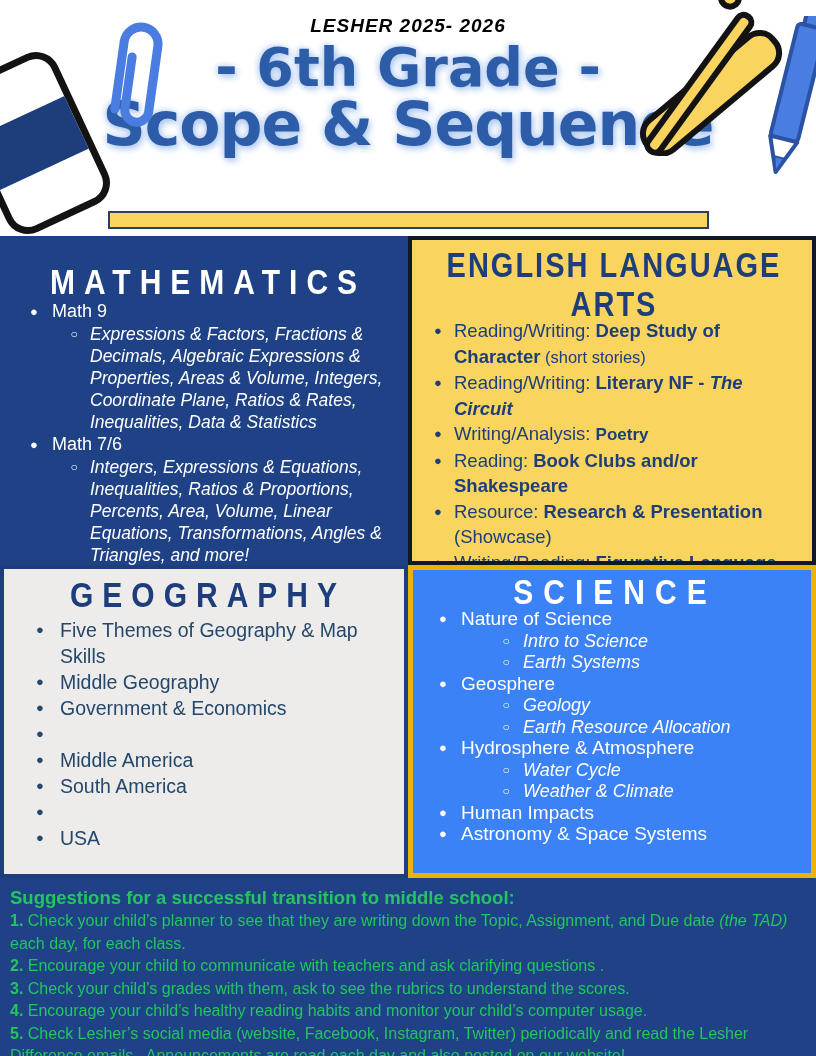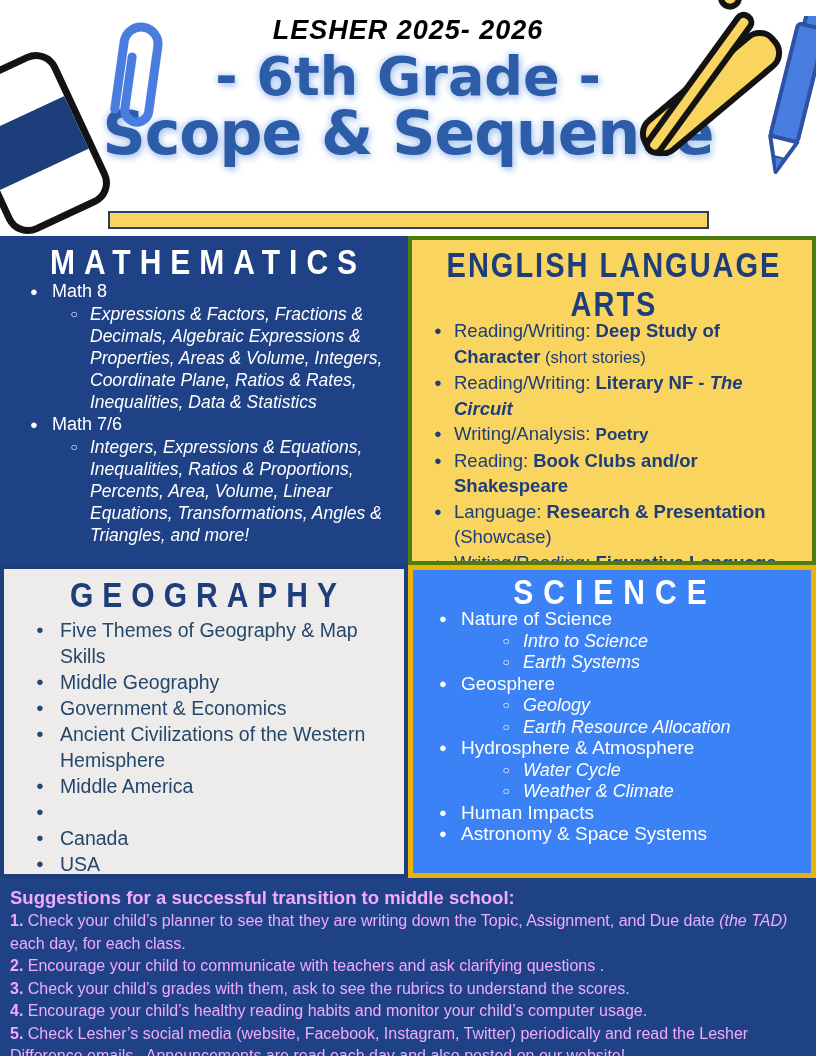--- a/index.html
+++ b/index.html
@@ -2,42 +2,42 @@
 <html><head>
 <meta charset="utf-8">
 <style>
   html,body{margin:0;padding:0;}
   .page{position:relative;width:816px;height:1056px;background:#ffffff;overflow:hidden;
         font-family:"Liberation Sans",sans-serif;}
 
   
   .header{position:absolute;left:0;top:0;width:816px;height:236px;}
   .school-year{margin-top:15px;text-align:center;font-style:italic;font-weight:700;
-age   color:#1d3e7b;font-size:27px;letter-spacing:1px;}
+age   color:#1d3e7b;font-size:19px;letter-spacing:1px;}
   .big-title{text-align:center;font-family:"DejaVu Sans",sans-serif;font-weight:700;color:#2d5ca8;
    text-shadow:2px 3px 7px #aac6ee,-2px -1px 6px #c9daf5;}
   .t1{font-size:54px;line-height:1.0;margin-top:4px;}
   .t2{font-size:60px;line-height:0.98;margin-top:0px;letter-spacing:-1px;}
   .yellow-bar{position:absolute;left:108px;top:211px;width:597px;height:14px;
    background:#f9d45f;border:2px solid #2b3f66;}
 
   
   .eraser{position:absolute;left:-24px;top:60px;width:98px;height:152px;background:#fff;
    border:7px solid #131313;border-radius:24px;transform:rotate(-25deg);overflow:hidden;}
   .eraser .band{position:absolute;left:-8px;right:-8px;top:31%;height:38%;background:#1d3e7b;}
   .deco{position:absolute;}
 
   
   .quads{position:absolute;left:0;top:236px;width:816px;height:642px;background:#1f4287;
    display:grid;grid-template-columns:408px 408px;grid-template-rows:329px 313px;}
   .q{box-sizing:border-box;overflow:hidden;}
   .q h2{margin:0;text-align:center;font-weight:700;transform:scaleY(1.18);transform-origin:center top;}
-  .q-math{background:#1f4287;color:#fff;padding:2px 8px 0 16px;}
+  .q-math{background:#1f4287;color:#fff;padding:22px 8px 0 16px;}
   .q-math h2{color:#fff;font-size:30px;letter-spacing:9px;margin-top:4px;}
-  .q-ela{background:#f9d45f;border:4px solid #4d7c0f;color:#1d3e7b;padding:4px 6px 0 10px;}
+  .q-ela{background:#f9d45f;border:4px solid #0f172a;color:#1d3e7b;padding:4px 6px 0 10px;}
   .q-ela h2{color:#1d3e7b;font-size:29px;letter-spacing:2px;margin-top:2px;}
   .q-geo{background:#edeceb;border:4px solid #1d3e7b;color:#24476b;padding:6px 8px 0 16px;}
   .q-geo h2{color:#1d3e7b;font-size:30px;letter-spacing:9px;}
   .q-sci{background:#3b82f6;border:5px solid #eab308;color:#fff;padding:2px 6px 0 12px;}
   .q-sci h2{color:#fff;font-size:30px;letter-spacing:10px;}
 
   ul.blist{list-style:none;margin:6px 0 0 0;padding:0;}
   ul.blist li{display:flex;align-items:flex-start;}
   .mk{flex:0 0 36px;text-align:center;font-size:13px;line-height:inherit;}
   .mk2{font-size:12px;}
@@ -60,21 +60,21 @@
   .q-geo li{font-size:19.5px;line-height:26px;}
   .q-geo .mk{flex-basis:40px;}
 
   .q-sci ul.blist{margin-top:2px;}
   .q-sci li{font-size:19px;line-height:20.5px;padding-top:1px;}
   .q-sci li.sub{margin-left:64px;font-size:18px;font-style:italic;}
   .q-sci li.sub .mk{flex-basis:34px;}
 
   
   .footer{position:absolute;left:0;top:878px;width:816px;height:178px;background:#1f4287;
-   color:#f0abfc;box-sizing:border-box;padding:7px 12px 16px 10px;}
+   color:#22c55e;box-sizing:border-box;padding:7px 12px 16px 10px;}
   .footer .ftitle{margin:0;font-size:18.5px;font-weight:700;line-height:25px;}
   .footer p{margin:0;font-size:16px;line-height:22.5px;font-weight:400;}
   .footer b{font-weight:700;}
 </style>
 </head>
 <body>
 
 <div class="page">
 
   <div class="header">
@@ -111,21 +111,21 @@
     </svg>
   </div>
 
   <main class="quads">
 
     <section class="q q-math">
       <h2>MATHEMATICS</h2>
       <ul class="blist" id="math-list">
           <li>
             <span class="mk">●</span>
-            <span class="tx">Math 8</span>
+            <span class="tx">Math 9</span>
           </li>
           <li class="sub">
             <span class="mk mk2">○</span>
             <span class="tx">Expressions &amp; Factors, Fractions &amp; Decimals, Algebraic Expressions &amp; Properties, Areas &amp; Volume, Integers, Coordinate Plane, Ratios &amp; Rates, Inequalities, Data &amp; Statistics</span>
           </li>
           <li>
             <span class="mk">●</span>
             <span class="tx">Math 7/6</span>
           </li>
           <li class="sub">
@@ -149,21 +149,21 @@
           <li>
             <span class="mk">●</span>
             <span class="tx"><span class="pr">Writing/Analysis: </span><span class="pbs">Poetry</span></span>
           </li>
           <li>
             <span class="mk">●</span>
             <span class="tx"><span class="pr">Reading: </span><span class="pb">Book Clubs and/or Shakespeare</span></span>
           </li>
           <li>
             <span class="mk">●</span>
-            <span class="tx"><span class="pr">Language: </span><span class="pb">Research &amp; Presentation</span><span class="pr"> (Showcase)</span></span>
+            <span class="tx"><span class="pr">Resource: </span><span class="pb">Research &amp; Presentation</span><span class="pr"> (Showcase)</span></span>
           </li>
           <li>
             <span class="mk">●</span>
             <span class="tx"><span class="pr">Writing/Reading: </span><span class="pb">Figurative Language </span></span>
           </li>
         </ul>
     </section>
 
     <section class="q q-geo">
       <h2>GEOGRAPHY</h2>
@@ -175,32 +175,31 @@
           <li>
             <span class="mk">●</span>
             <span class="tx">Middle Geography</span>
           </li>
           <li>
             <span class="mk">●</span>
             <span class="tx">Government &amp; Economics</span>
           </li>
           <li>
             <span class="mk">●</span>
-            <span class="tx">Ancient Civilizations of the Western Hemisphere</span>
           </li>
           <li>
             <span class="mk">●</span>
             <span class="tx">Middle America</span>
           </li>
           <li>
             <span class="mk">●</span>
-          </li>
-          <li>
-            <span class="mk">●</span>
-            <span class="tx">Canada</span>
+            <span class="tx">South America</span>
+          </li>
+          <li>
+            <span class="mk">●</span>
           </li>
           <li>
             <span class="mk">●</span>
             <span class="tx">USA</span>
           </li>
         </ul>
     </section>
 
     <section class="q q-sci">
       <h2>SCIENCE</h2>

